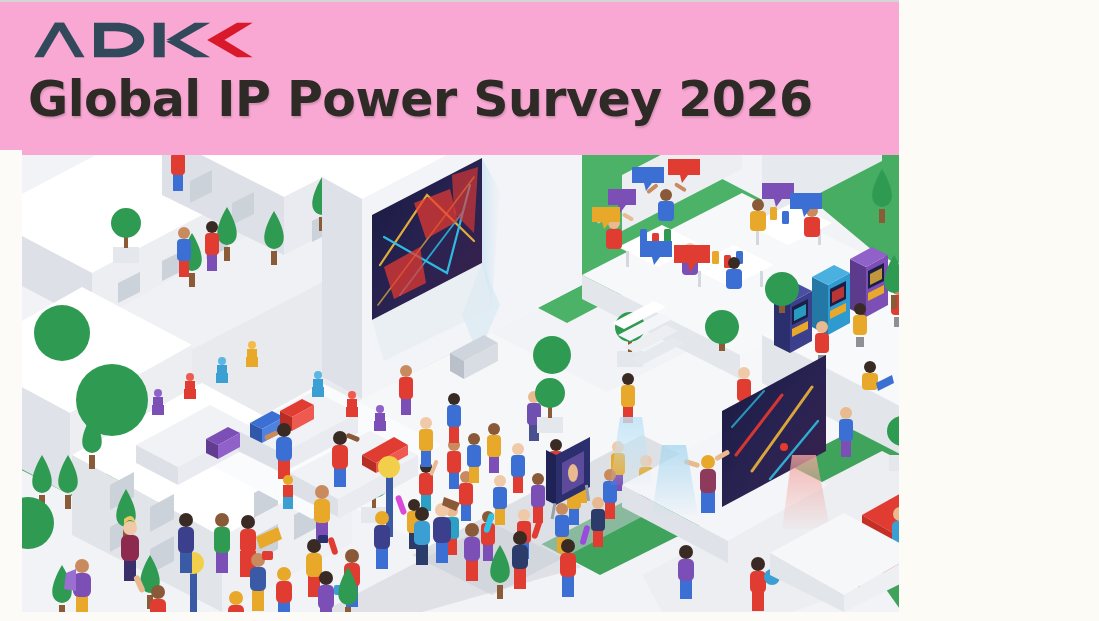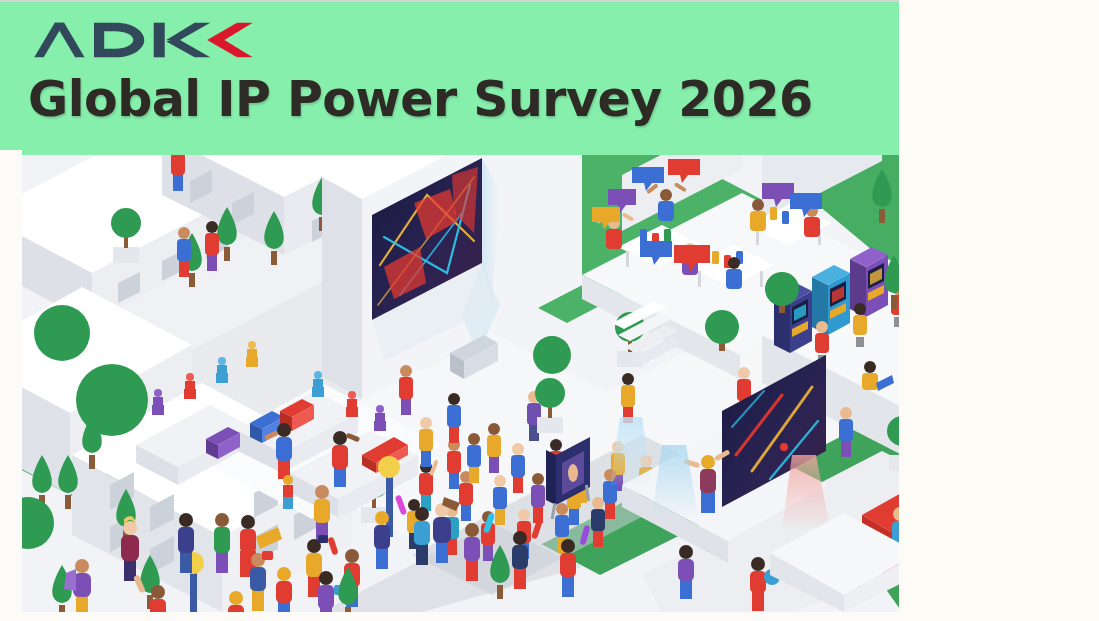--- a/index.html
+++ b/index.html
@@ -10,21 +10,21 @@
     height: 621px;
     overflow: hidden;
     background: #fdfbf5;
     font-family: "Liberation Sans", sans-serif;
   }
 
   #slide {
     position: relative;
     width: 899px;
     height: 621px;
-    background: #86efac;
+    background: #f9a8d4;
     overflow: hidden;
   }
 
   .top-rule {
     position: absolute;
     top: 0; left: 0;
     width: 1099px;
     height: 2px;
     background: #d5d5d5;
   }

